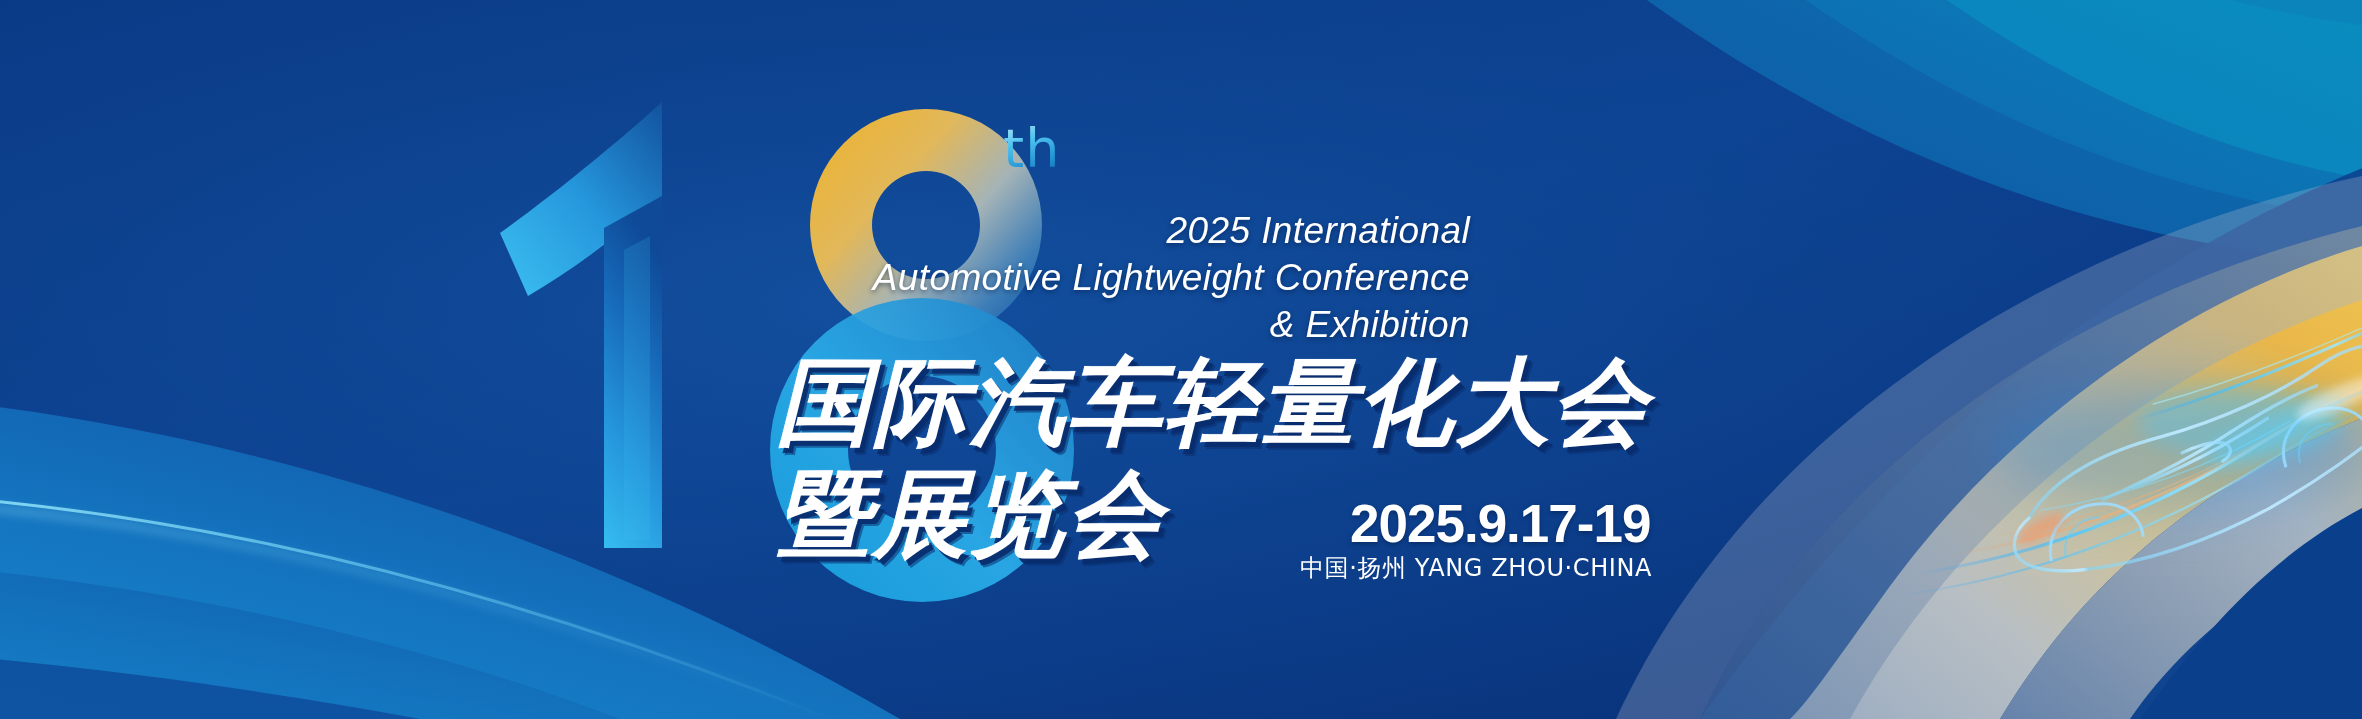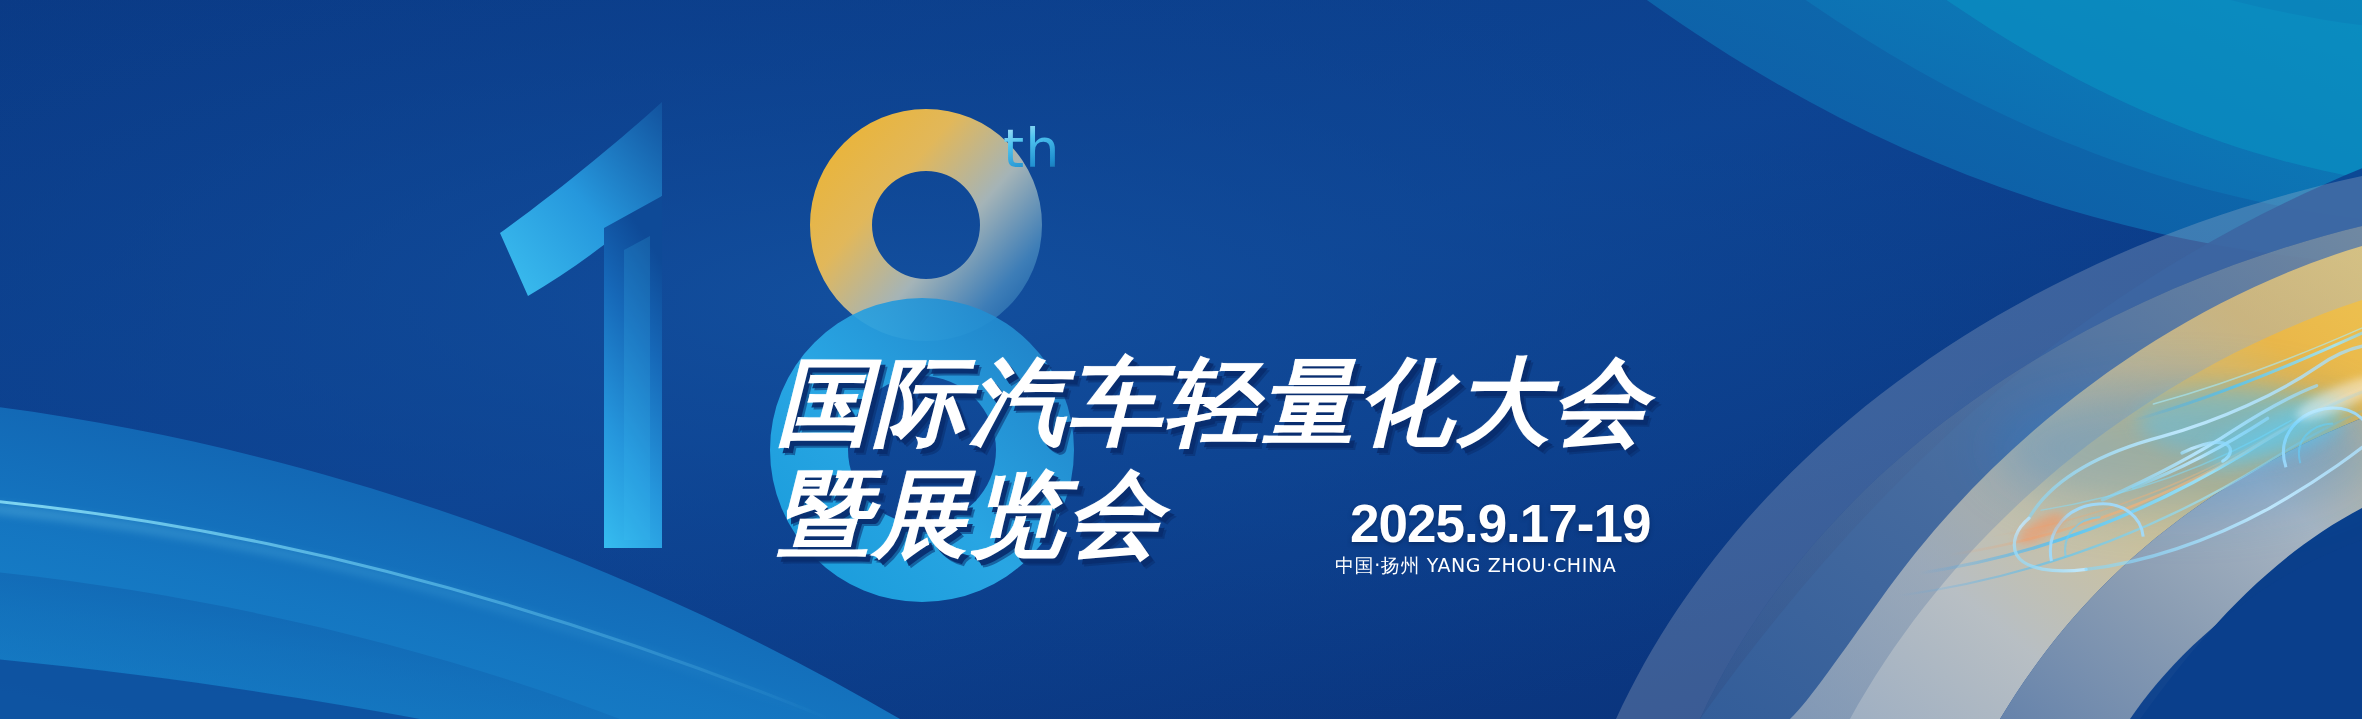--- a/index.html
+++ b/index.html
@@ -62,24 +62,23 @@
   .date-line{
     position:absolute;left:1350px;top:497px;
     color:#ffffff;font-weight:700;
     font-size:53px;line-height:1;letter-spacing:-1px;
     font-family:"Liberation Sans",sans-serif;
     text-shadow:0 2px 4px rgba(3,28,70,.5);
   }
   .loc-line{
     position:absolute;left:1300px;top:556px;
     color:#ffffff;font-weight:400;
-    font-size:19px;line-height:1;letter-spacing:.6px;
+    font-size:24px;line-height:1;letter-spacing:.6px;
     font-family:"DejaVu Sans","Liberation Sans",sans-serif;
     white-space:nowrap;
-    margin-left:35px;
   }
 </style>
 </head>
 <body>
 
 <div class="banner">
 
   <svg class="bg-svg" viewBox="0 0 2362 719" preserveAspectRatio="none">
     <defs>
       <linearGradient id="gBase" x1="0" y1="0" x2="1" y2="1">
@@ -298,20 +297,25 @@
         <path d="M 770 450 a 152 152 0 1 1 304 0 a 152 152 0 1 1 -304 0 Z
                  M 848 450 a 74 74 0 1 0 148 0 a 74 74 0 1 0 -148 0 Z" fill="url(#gNum8bot)" fill-rule="evenodd" opacity=".92"></path>
       </g>
     </g>
   </svg>
 
   <div class="content">
 
     <div class="th-sup">th</div>
 
+    <div class="eng-block">
+      <span class="l1">2025 International</span>
+      <span class="l2">Automotive Lightweight Conference</span>
+      <span class="l3">&amp; Exhibition</span>
+    </div>
 
     <div class="cn-line cn-1">国际汽车轻量化大会</div>
 
     <div class="cn-line cn-2">暨展览会</div>
 
     <div class="date-line">2025.9.17-19</div>
 
     <div class="loc-line">中国·扬州 YANG ZHOU·CHINA</div>
   </div>
 </div>

